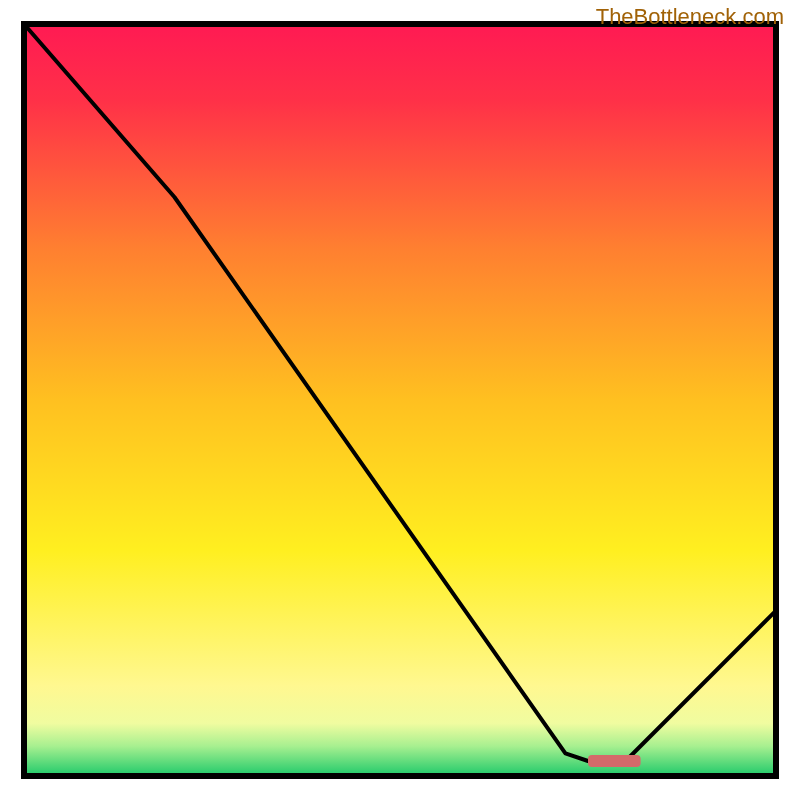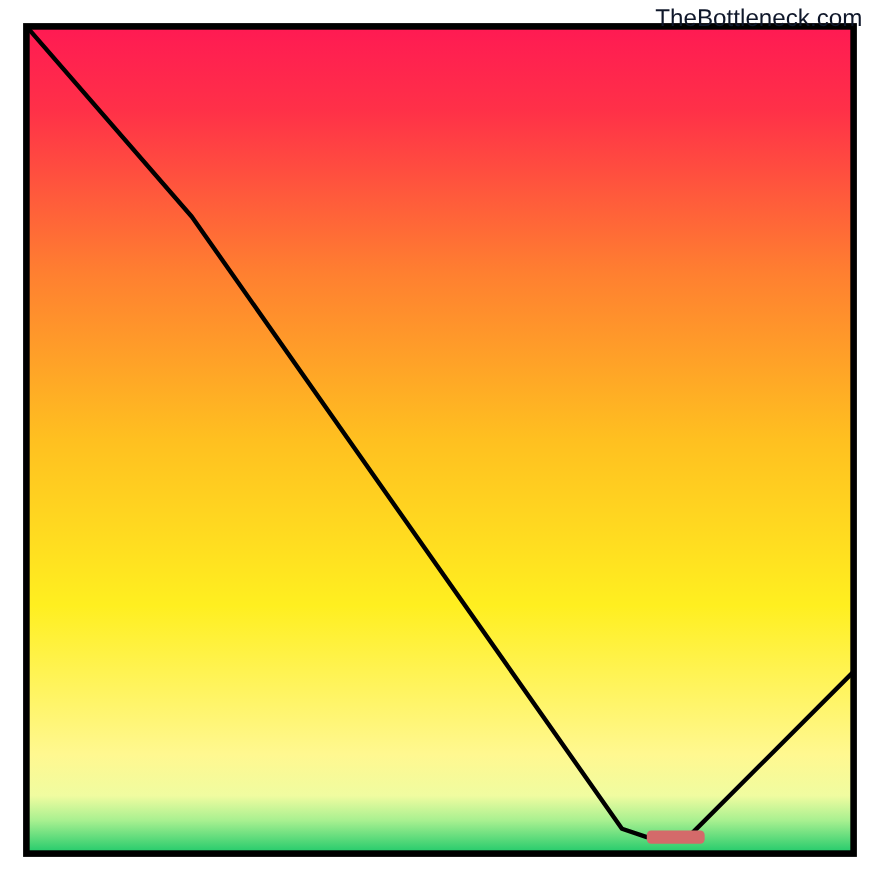--- a/index.html
+++ b/index.html
@@ -8,21 +8,21 @@
     width: 800px;
     height: 800px;
     background: #ffffff;
     font-family: Arial, sans-serif;
     position: relative;
   }
   .watermark {
     position: absolute;
     top: 4px;
     right: 16px;
-    color: #0f172a;
+    color: #a16207;
     font-size: 22px;
     font-weight: 400;
     z-index: 10;
   }
   .plot-area {
     position: absolute;
     left: 21px;
     top: 21px;
     width: 758px;
     height: 758px;

